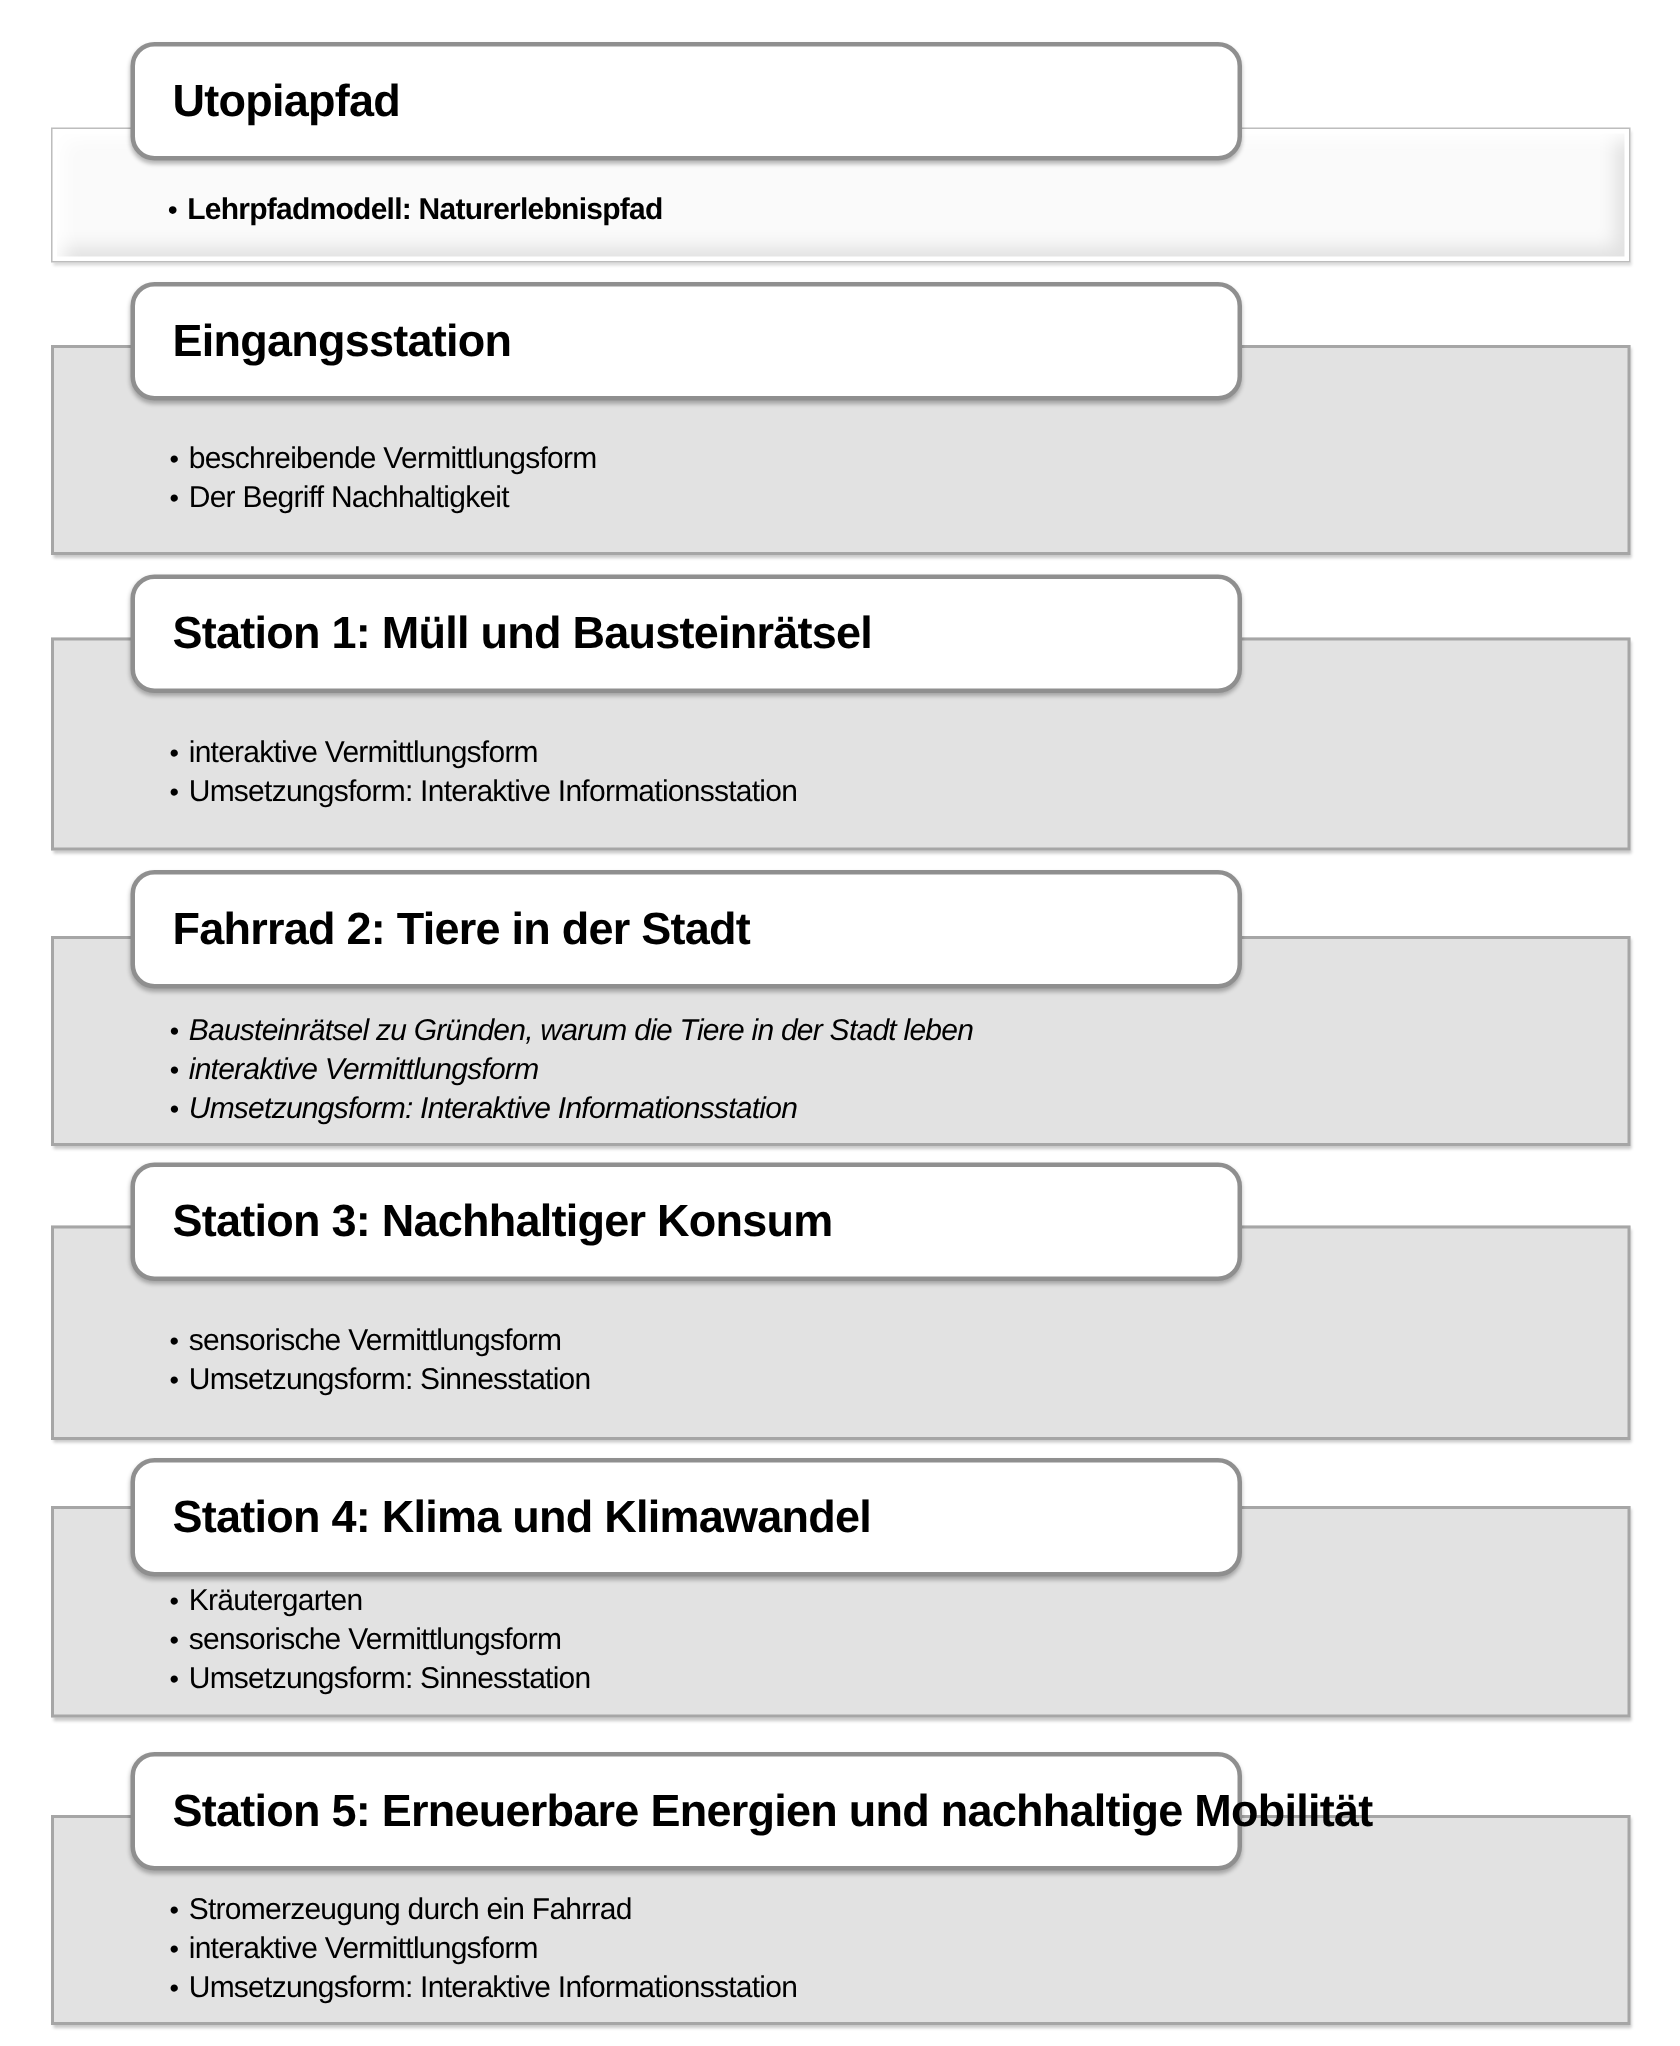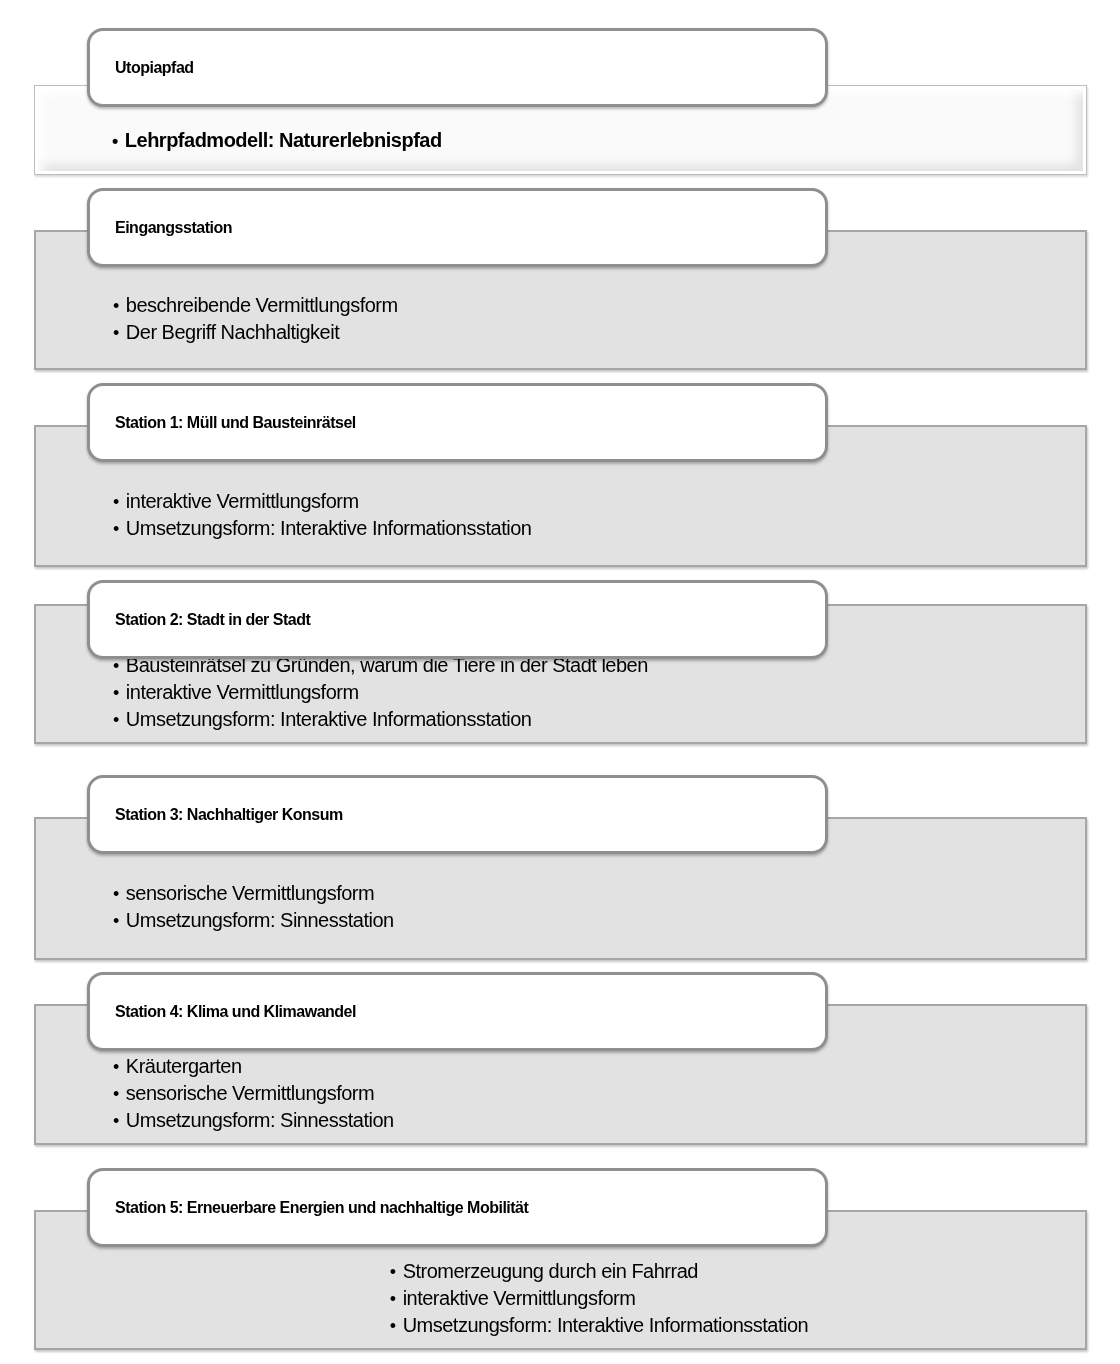--- a/index.html
+++ b/index.html
@@ -21,21 +21,21 @@
     background: #ffffff;
     border: 3px solid #8f8f8f;
     border-radius: 16px;
     z-index: 2;
     display: flex;
     align-items: center;
     padding-left: 25px;
     box-shadow: 0 2px 3px rgba(0,0,0,0.28);
   }
   .hdr-title {
-    font-size: 16px;
+    font-size: 30px;
     font-weight: bold;
     letter-spacing: -0.5px;
     white-space: nowrap;
   }
   .body {
     position: absolute;
     left: 0;
     width: 1053px;
     box-sizing: border-box;
     background: #e2e2e2;
@@ -106,23 +106,23 @@
     <div class="body" style="top:42px; height:142px; padding-top:37px;">
       <ul class="bullets">
         <li><span class="dot">•</span><span>interaktive Vermittlungsform</span></li>
         <li><span class="dot">•</span><span>Umsetzungsform: Interaktive Informationsstation</span></li>
       </ul>
     </div>
   </div>
 
   <div class="sec" style="top:580px;">
     <div class="hdr">
-      <span class="hdr-title">Station 2: Stadt in der Stadt</span>
+      <span class="hdr-title">Fahrrad 2: Tiere in der Stadt</span>
     </div>
-    <div class="body" style="top:24px; height:140px; padding-top:37px;">
+    <div class="body" style="top:44px; height:140px; padding-top:37px;font-style:italic;">
       <ul class="bullets">
         <li><span class="dot">•</span><span>Bausteinrätsel zu Gründen, warum die Tiere in der Stadt leben</span></li>
         <li><span class="dot">•</span><span>interaktive Vermittlungsform</span></li>
         <li><span class="dot">•</span><span>Umsetzungsform: Interaktive Informationsstation</span></li>
       </ul>
     </div>
   </div>
 
   <div class="sec" style="top:775px;">
     <div class="hdr">
@@ -146,21 +146,21 @@
         <li><span class="dot">•</span><span>sensorische Vermittlungsform</span></li>
         <li><span class="dot">•</span><span>Umsetzungsform: Sinnesstation</span></li>
       </ul>
     </div>
   </div>
 
   <div class="sec" style="top:1168px;">
     <div class="hdr">
       <span class="hdr-title">Station 5: Erneuerbare Energien und nachhaltige Mobilität</span>
     </div>
-    <div class="body" style="top:42px; height:140px; padding-top:37px;justify-content:center;">
+    <div class="body" style="top:42px; height:140px; padding-top:37px;">
       <ul class="bullets">
         <li><span class="dot">•</span><span>Stromerzeugung durch ein Fahrrad</span></li>
         <li><span class="dot">•</span><span>interaktive Vermittlungsform</span></li>
         <li><span class="dot">•</span><span>Umsetzungsform: Interaktive Informationsstation</span></li>
       </ul>
     </div>
   </div>
 
 </div>
 

